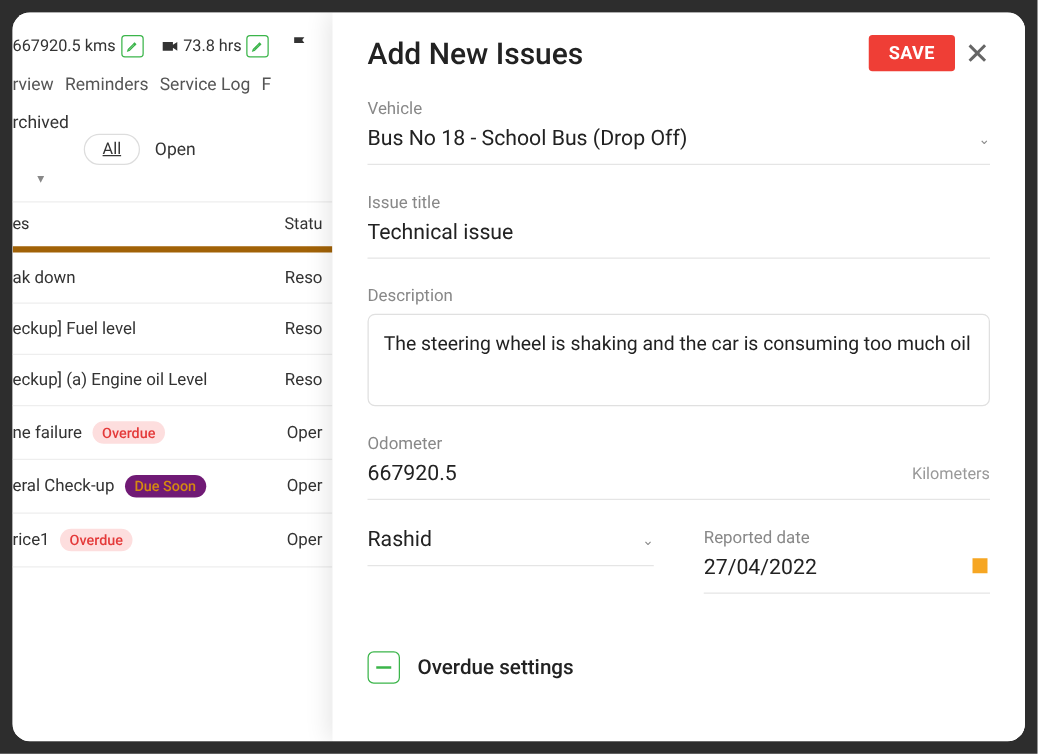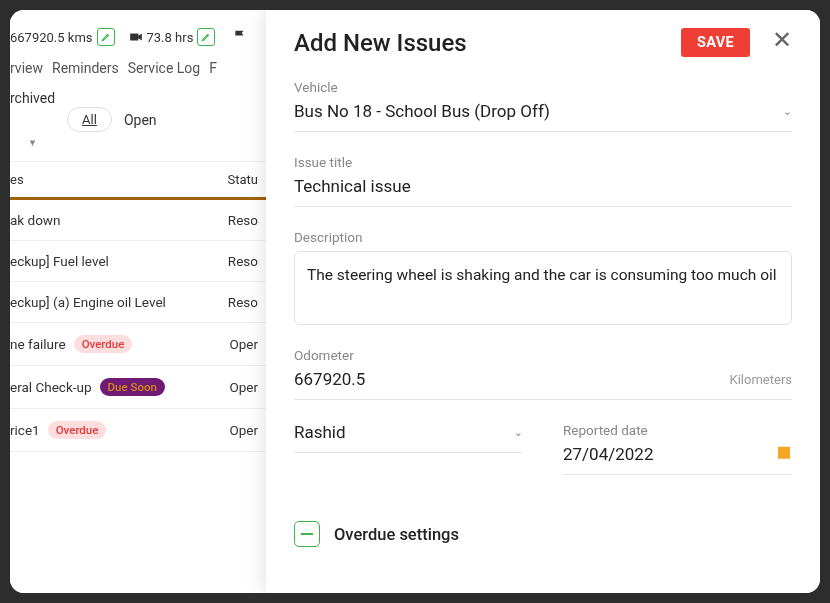--- a/index.html
+++ b/index.html
@@ -14,31 +14,31 @@
 .edit-box svg { width: 10px; height: 10px; }
 
 .tab-bar { display: flex; gap: 9px; padding: 2px 0 14px 0; font-size: 14px; color: #555; }
 .tab-item { cursor: pointer; }
 
 .filter-row { display: flex; align-items: center; gap: 12px; padding: 0 0 12px 0; font-size: 14px; color: #333; }
 .filter-arch { display: flex; align-items: center; gap: 30px; flex-direction: column; }
 .pill-all { border: 1px solid #ddd; border-radius: 14px; padding: 4px 14px; font-size: 13px; text-decoration: underline; }
 .chev { font-size: 11px; color: #888; }
 
-.list-head { display: flex; justify-content: space-between; padding: 10px 8px 10px 0; font-size: 13px; color: #333; border-bottom: 3px solid #a16207; border-top: 1px solid #eee; }
+.list-head { display: flex; justify-content: space-between; padding: 10px 8px 10px 0; font-size: 13px; color: #333; border-bottom: 5px solid #a16207; border-top: 1px solid #eee; }
 .list-row { display: flex; justify-content: space-between; align-items: center; padding: 12px 8px 12px 0; font-size: 13.5px; color: #333; border-bottom: 1px solid #eee; }
 .row-title { display: flex; align-items: center; gap: 8px; }
 .badge { border-radius: 10px; padding: 2px 8px; font-size: 11.5px; font-weight: 500; }
 .badge-overdue { background: #fddede; color: #e43a3a; }
 .badge-due { background: #701a75; color: #d58a0f; }
 
 .right-pane { flex: 1; background: #fff; padding: 18px 28px 0 28px; position: relative; box-shadow: -4px 0 18px rgba(0,0,0,0.1); }
 .modal-head { display: flex; justify-content: space-between; align-items: center; margin-bottom: 22px; }
 .modal-title { font-size: 24px; font-weight: 500; color: #222; }
-.head-actions { display: flex; align-items: flex-start; gap: 22px; }
+.head-actions { display: flex; align-items: center; gap: 8px; }
 .save-btn { background: #ef3e36; color: #fff; border: none; padding: 6px 16px; font-size: 14.5px; font-weight: 700; border-radius: 3px; cursor: pointer; letter-spacing: 0.3px; }
 .close-x { font-size: 24px; color: #666; cursor: pointer; line-height: 1; }
 
 .field { margin-bottom: 22px; }
 .label { font-size: 13.5px; color: #888; margin-bottom: 6px; }
 .value-row { display: flex; justify-content: space-between; align-items: center; border-bottom: 1px solid #e5e5e5; padding-bottom: 10px; }
 .value-text { font-size: 17px; color: #222; }
 .desc-box { border: 1px solid #e0e0e0; border-radius: 6px; padding: 14px 12px 40px 12px; font-size: 15.5px; color: #222; }
 .unit { font-size: 13px; color: #999; }
 

